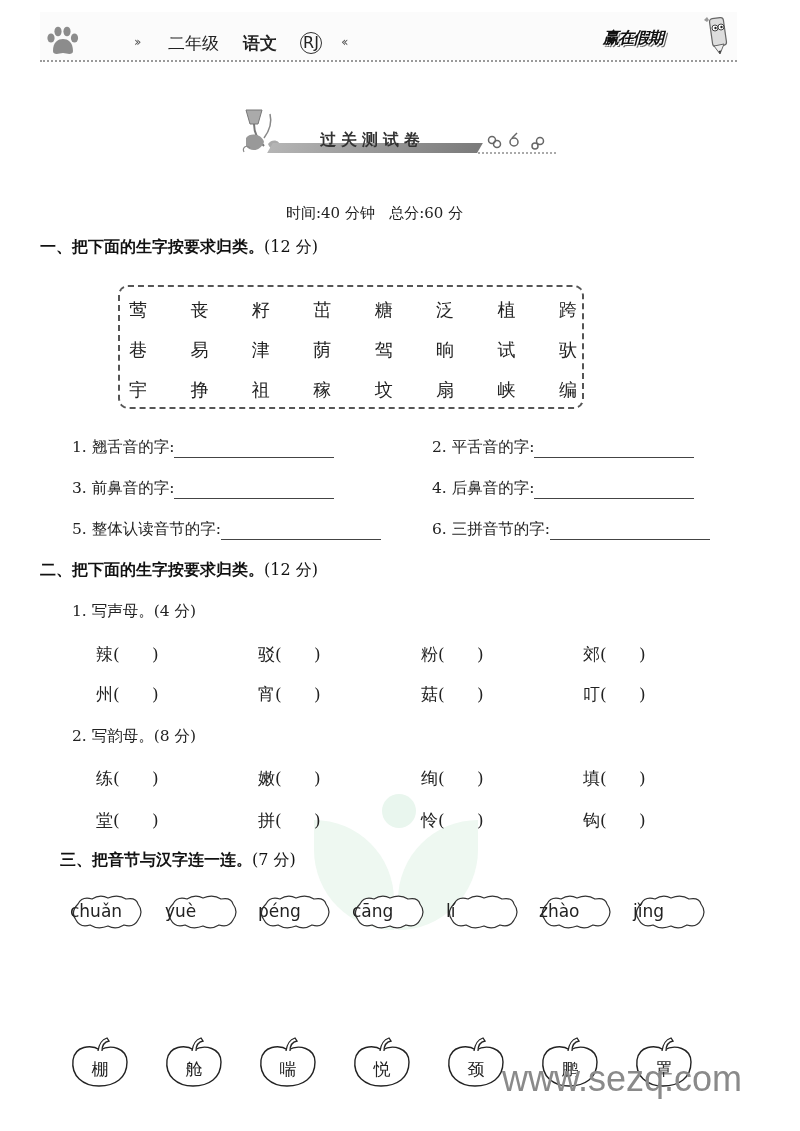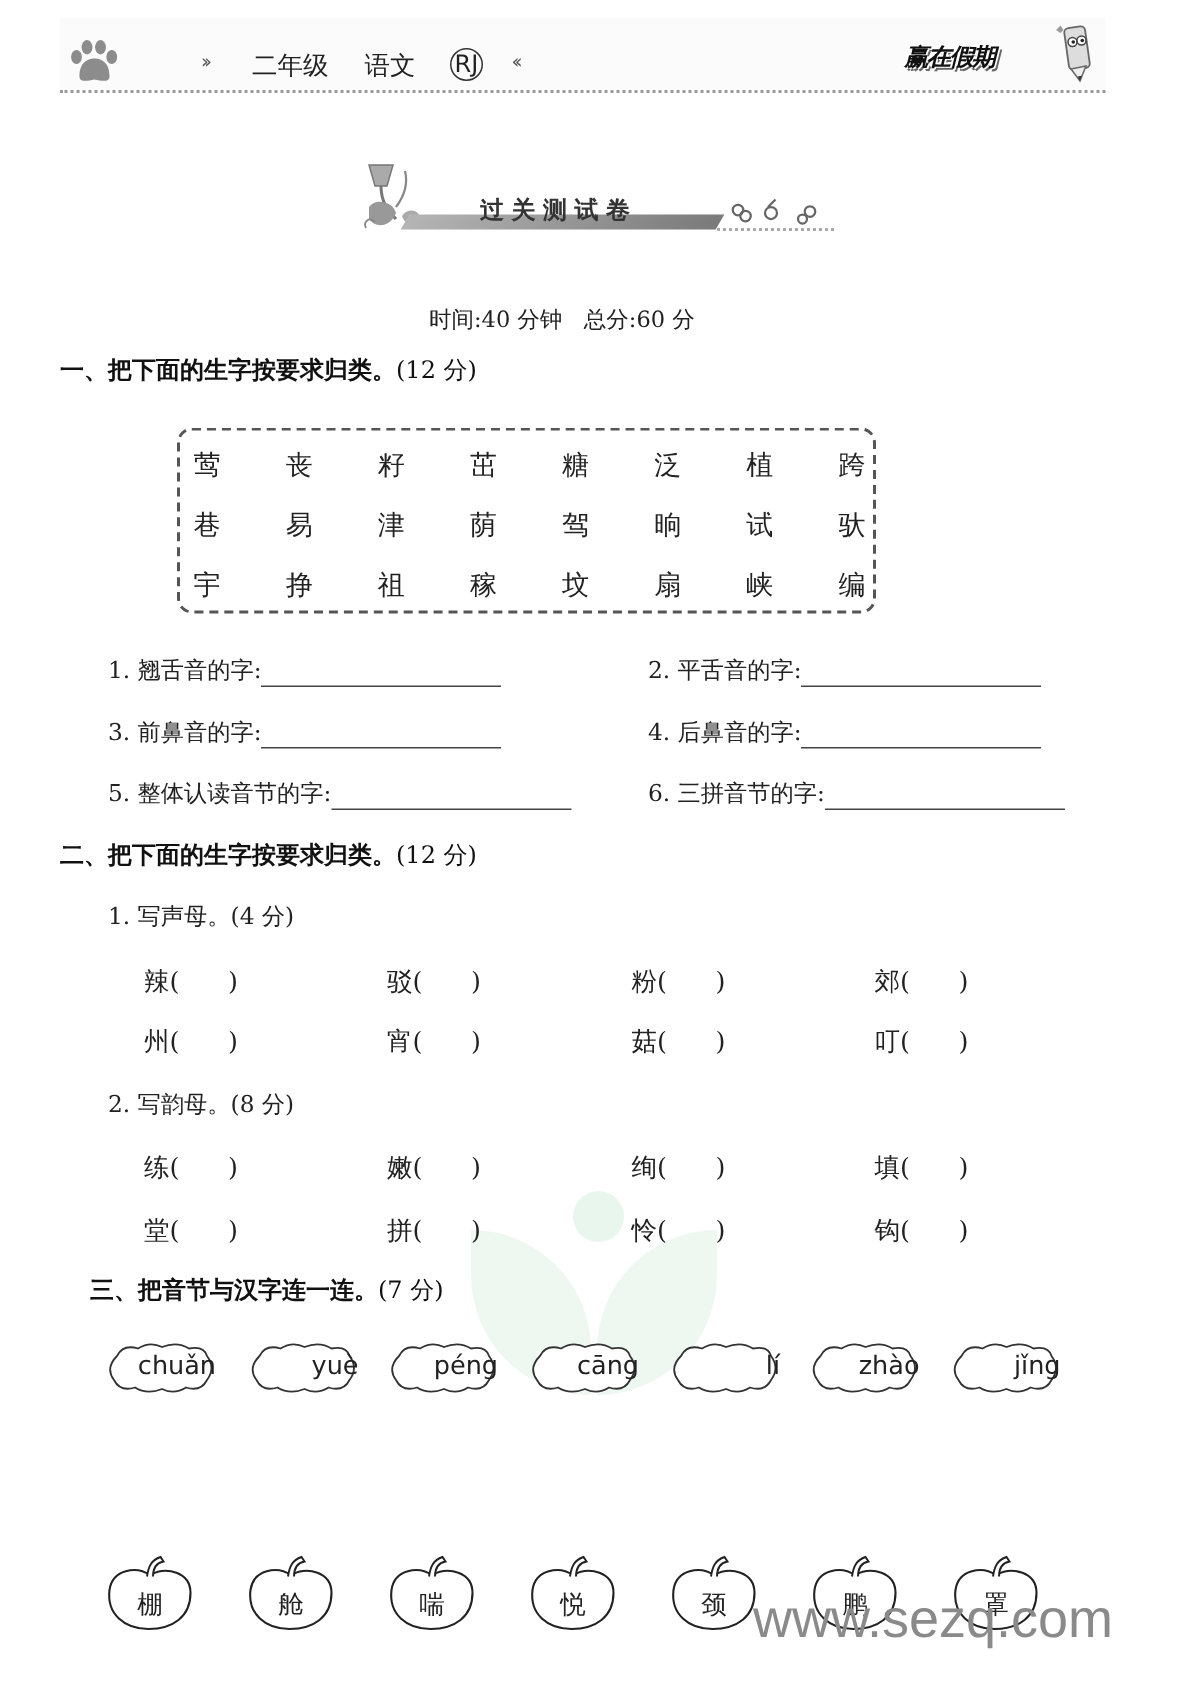--- a/index.html
+++ b/index.html
@@ -50,21 +50,21 @@
   
   .wm-circle { left:382px; top:794px; width:34px; height:34px; border-radius:50%; background:#e9f6ee; }
   .wm-leaf-l { left:314px; top:820px; width:80px; height:110px; background:#eef8f1;
                border-radius:0 80px 0 80px; }
   .wm-leaf-r { left:398px; top:820px; width:80px; height:110px; background:#eef8f1;
                border-radius:80px 0 80px 0; }
 
   
   .cloud { width:74px; height:36px; }
   .cloud svg { position:absolute; left:0; top:0; }
-  .cloud .cl { position:absolute; left:0; right:0; top:7px; text-align:right;
+  .cloud .cl { position:absolute; left:0; right:0; top:7px; text-align:left;
                font-family:"DejaVu Sans","Liberation Sans",sans-serif; font-size:17px; color:#222; }
 
   .apple { width:62px; height:58px; }
   .apple svg { position:absolute; left:0; top:0; }
   .apple .al { position:absolute; left:0; right:0; top:24px; text-align:center; font-size:17px; color:#222; }
 
   .site-wm { left:502px; top:1058px; font-family:Liberation Sans, sans-serif;
              font-size:36px; color:#8a8a8a; letter-spacing:0px; }
 </style>
 </head>
@@ -76,21 +76,21 @@
 <svg class="abs paw" viewBox="0 0 34 30">
   <ellipse cx="5" cy="12" rx="3.6" ry="4.6" fill="#8c8c8c"></ellipse>
   <ellipse cx="12" cy="5.5" rx="3.6" ry="4.8" fill="#8c8c8c"></ellipse>
   <ellipse cx="21" cy="5.5" rx="3.6" ry="4.8" fill="#8c8c8c"></ellipse>
   <ellipse cx="28.5" cy="12" rx="3.6" ry="4.6" fill="#8c8c8c"></ellipse>
   <path d="M7 25 C7 16 12 13 17 13 C22 13 27 16 27 25 C27 29 22 28 17 27 C12 28 7 29 7 25 Z" fill="#8c8c8c"></path>
 </svg>
 
 <span class="abs chev" style="left:134px;">››</span>
 <span class="abs hdr-text" style="left:168px;">二年级</span>
-<span class="abs hdr-text" style="left:243px;">语文</span>
+<span class="abs hdr-text" style="left:243px;font-weight:bold;">语文</span>
 <span class="abs rj">RJ</span>
 <span class="abs chev" style="left:341px;">‹‹</span>
 
 <span class="abs brand">赢在假期</span>
 <svg class="abs pencil" viewBox="0 0 34 42">
   <path d="M4 6 l3 -3 l2 3 l-2 2 z" fill="#999"></path>
   <rect x="11" y="4" width="14" height="28" rx="3" transform="rotate(-8 18 18)" fill="#ddd" stroke="#666" stroke-width="1.2"></rect>
   <circle cx="15" cy="14" r="3" fill="#fff" stroke="#444"></circle>
   <circle cx="21" cy="13" r="3" fill="#fff" stroke="#444"></circle>
   <circle cx="15.5" cy="14" r="1.2" fill="#222"></circle>

